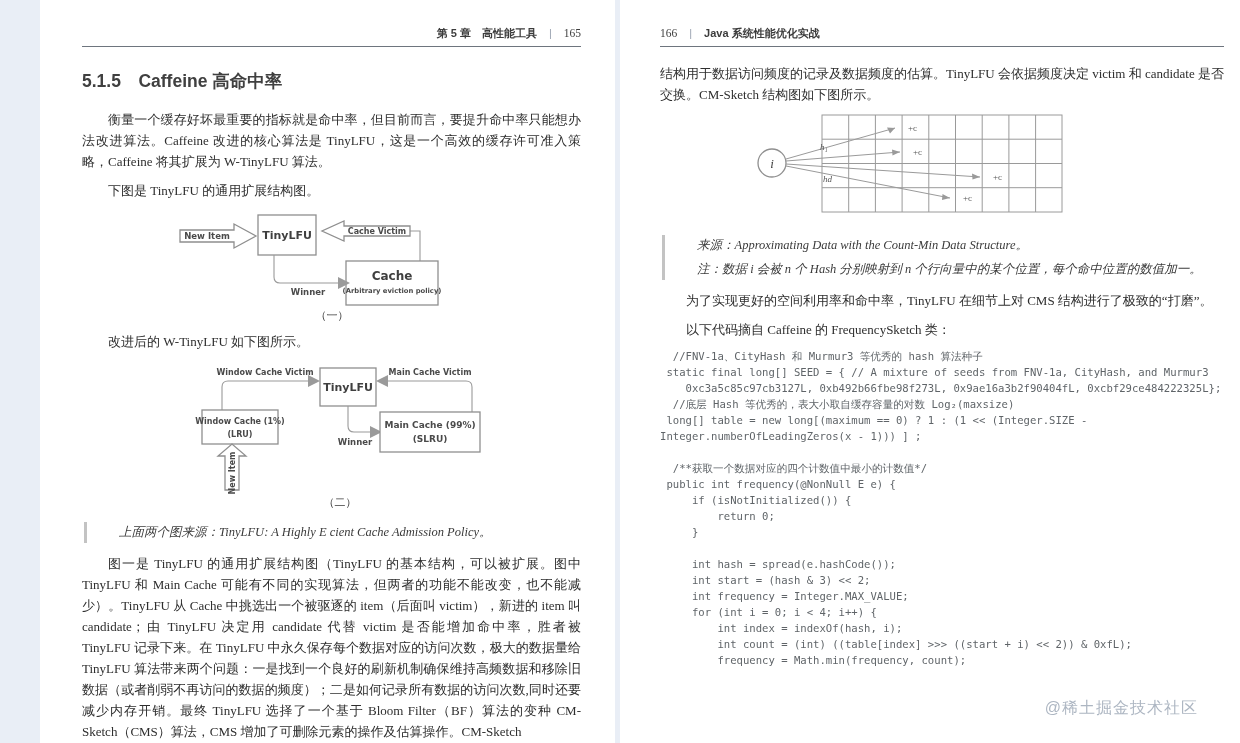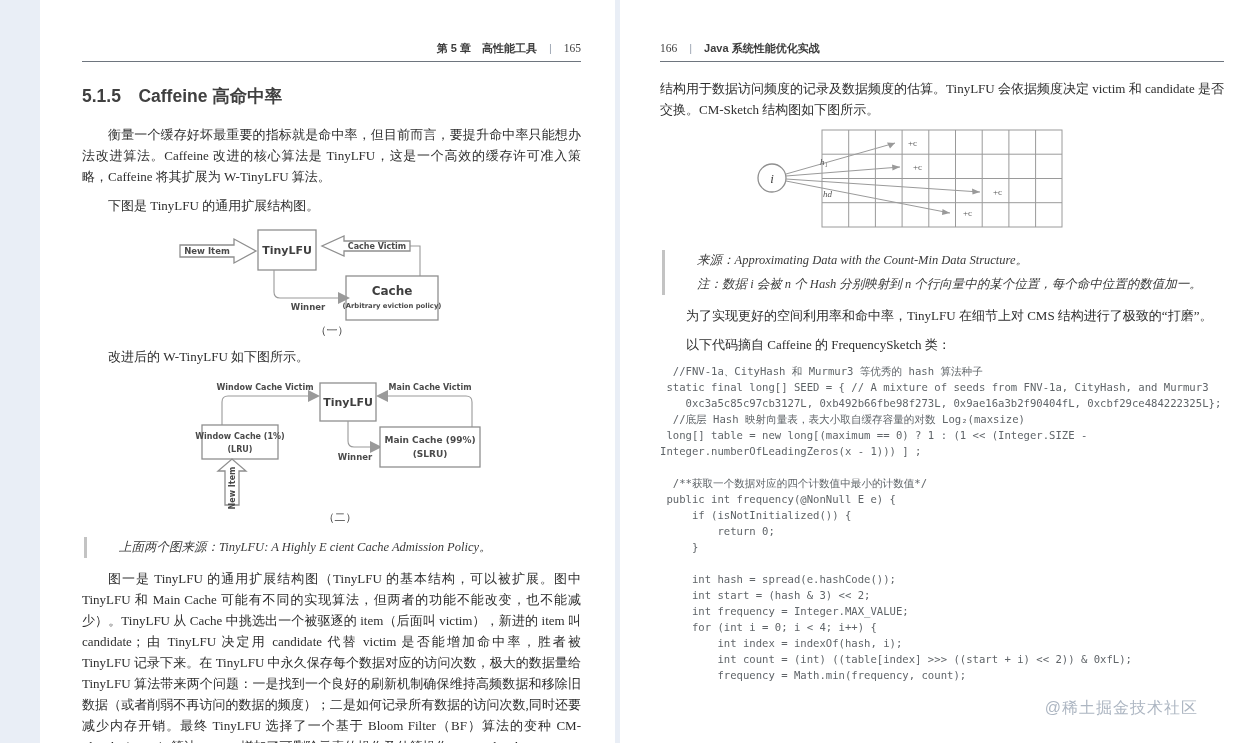--- a/index.html
+++ b/index.html
@@ -4,21 +4,21 @@
 <style>
   * { margin:0; padding:0; box-sizing:border-box; }
   html,body { width:1240px; height:743px; overflow:hidden; background:#e9eef6;
               font-family:"Liberation Serif","DejaVu Serif",serif; }
   .spread { position:relative; width:1240px; height:743px; }
   .page { position:absolute; top:0; height:743px; background:#ffffff; overflow:hidden; }
   .page.left  { left:40px;  width:575px; padding:26px 34px 0 42px; }
   .page.right { left:620px; width:648px; padding:26px 44px 0 40px; }
 
   .page-header { display:flex; align-items:baseline; font-size:11px; color:#3c3c3c;
-                 font-family:"Liberation Sans","DejaVu Sans",sans-serif;margin-top:15px; }
+                 font-family:"Liberation Sans","DejaVu Sans",sans-serif; }
   .page-header.right-h { justify-content:flex-start; }
   .page-header.left-h  { justify-content:flex-end; }
   .hdr-sep { color:#9aa3b0; margin:0 12px; font-weight:400; }
   .hdr-bold { font-weight:700; }
   .hdr-num { font-family:"Liberation Serif",serif; font-size:11.5px;text-align:center; }
   .hdr-rule { border-top:1.3px solid #6e757e; margin-top:5px; }
 
   .section-title { font-family:"Liberation Sans","DejaVu Sans",sans-serif;
                    font-size:17.5px; font-weight:700; color:#404040; margin:22px 0 16px 0; }
   .body-para { font-size:13px; line-height:21px; color:#2e2e2e; text-align:justify;
@@ -172,21 +172,21 @@
       <p>注：数据 i 会被 n 个 Hash 分别映射到 n 个行向量中的某个位置，每个命中位置的数值加一。</p>
     </div>
 
     <p class="body-para">为了实现更好的空间利用率和命中率，TinyLFU 在细节上对 CMS 结构进行了极致的“打磨”。</p>
     <p class="lead-line">以下代码摘自 Caffeine 的 FrequencySketch 类：</p>
 
     <div class="code-block">
       <div class="code-line">  //FNV-1a、CityHash 和 Murmur3 等优秀的 hash 算法种子</div>
       <div class="code-line"> static final long[] SEED = { // A mixture of seeds from FNV-1a, CityHash, and Murmur3</div>
       <div class="code-line">    0xc3a5c85c97cb3127L, 0xb492b66fbe98f273L, 0x9ae16a3b2f90404fL, 0xcbf29ce484222325L};</div>
-      <div class="code-line">  //底层 Hash 映射向量表，表大小取自缓存容量的对数 Log₂(maxsize)</div>
+      <div class="code-line">  //底层 Hash 等优秀的，表大小取自缓存容量的对数 Log₂(maxsize)</div>
       <div class="code-line"> long[] table = new long[(maximum == 0) ? 1 : (1 &lt;&lt; (Integer.SIZE -</div>
       <div class="code-line">Integer.numberOfLeadingZeros(x - 1))) ] ;</div>
       <div class="code-line"></div>
       <div class="code-line">  /**获取一个数据对应的四个计数值中最小的计数值*/</div>
       <div class="code-line"> public int frequency(@NonNull E e) {</div>
       <div class="code-line">     if (isNotInitialized()) {</div>
       <div class="code-line">         return 0;</div>
       <div class="code-line">     }</div>
       <div class="code-line"></div>
       <div class="code-line">     int hash = spread(e.hashCode());</div>

